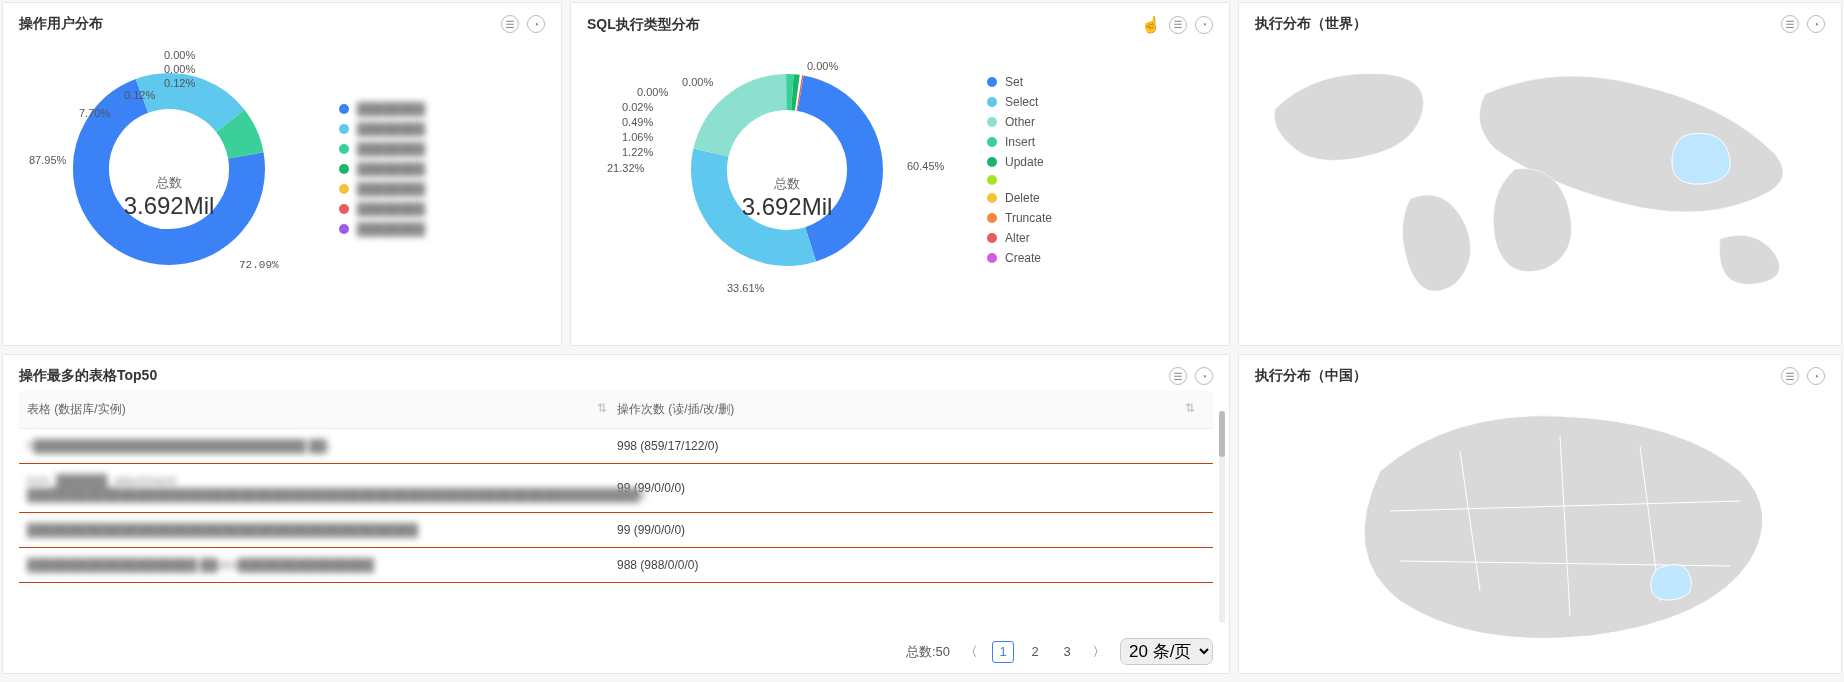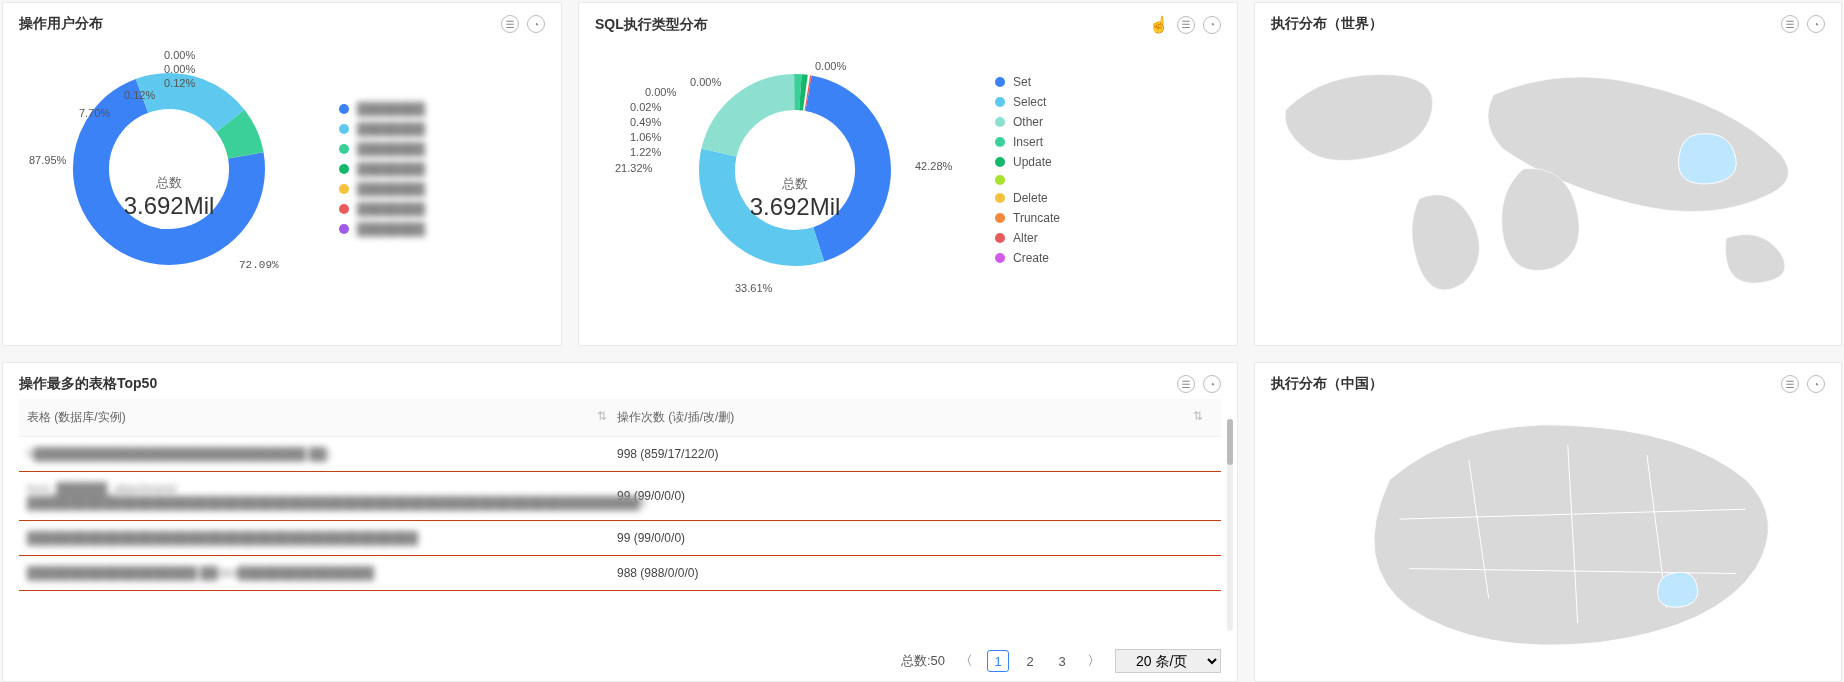--- a/index.html
+++ b/index.html
@@ -8,21 +8,21 @@
     background: #f7f7f7;
     font-size: 13px;
     color: #333;
     width: 1844px;
     padding: 2px;
   }
   .dashboard {
     display: grid;
     grid-template-columns: 560px 660px 1fr;
     grid-template-rows: 344px 320px;
-    gap: 16px;
+    gap: 8px;
   }
   .card {
     background: #fff;
     border: 1px solid #e8e8e8;
     border-radius: 2px;
     padding: 12px 16px;
     position: relative;
     overflow: hidden;
   }
   .card-header {
@@ -86,21 +86,21 @@
     display: flex; align-items: center; gap: 10px;
     font-size: 13px; color: #555;
   }
   .pager .pg {
     min-width: 22px; height: 22px;
     display:flex; align-items:center; justify-content:center;
     border-radius:3px; cursor:pointer;
   }
   .pager .pg.active { border:1px solid #3b82f6; color:#3b82f6; }
   .pager select {
-    border:1px solid #ccc; border-radius:0; padding:2px 16px; font-size:14px;
+    border:1px solid #ccc; border-radius:7px; padding:2px 4px; font-size:17px;
   }
   .map-placeholder {
     width:100%; height:260px;
     display:flex; align-items:center; justify-content:center;
   }
   .watermark {
     position:absolute; bottom:4px; right:8px;
     font-size:36px; color:rgba(0,0,0,0.04);
     font-weight:300; letter-spacing:2px;
     white-space: nowrap;
@@ -198,21 +198,21 @@
           <circle cx="120" cy="120" r="78" fill="none" stroke="#5ec8ee" stroke-width="36" stroke-dasharray="164 490" stroke-dashoffset="-207" transform="rotate(-80 120 120)"></circle>
           <circle cx="120" cy="120" r="78" fill="none" stroke="#8de0d0" stroke-width="36" stroke-dasharray="104 490" stroke-dashoffset="-371" transform="rotate(-80 120 120)"></circle>
           <circle cx="120" cy="120" r="78" fill="none" stroke="#3bcf9a" stroke-width="36" stroke-dasharray="6 490" stroke-dashoffset="-475" transform="rotate(-80 120 120)"></circle>
           <circle cx="120" cy="120" r="78" fill="none" stroke="#14b86a" stroke-width="36" stroke-dasharray="5 490" stroke-dashoffset="-481" transform="rotate(-80 120 120)"></circle>
           <circle cx="120" cy="120" r="78" fill="none" stroke="#e85c5c" stroke-width="36" stroke-dasharray="2 490" stroke-dashoffset="-488" transform="rotate(-80 120 120)"></circle>
         </svg>
         <div class="donut-center" style="left:200px;top:130px;">
           <div class="lbl">总数</div>
           <div class="val">3.692Mil</div>
         </div>
-        <div class="slice-label" style="left:320px;top:120px;">42.28%</div>
+        <div class="slice-label" style="left:320px;top:120px;">60.45%</div>
         <div class="slice-label" style="left:140px;top:242px;">33.61%</div>
         <div class="slice-label" style="left:20px; top:122px;">21.32%</div>
         <div class="slice-label" style="left:35px; top:106px;">1.22%</div>
         <div class="slice-label" style="left:35px; top:91px;">1.06%</div>
         <div class="slice-label" style="left:35px; top:76px;">0.49%</div>
         <div class="slice-label" style="left:35px; top:61px;">0.02%</div>
         <div class="slice-label" style="left:50px; top:46px;">0.00%</div>
         <div class="slice-label" style="left:95px; top:36px;">0.00%</div>
         <div class="slice-label" style="left:220px;top:20px;">0.00%</div>
       </div>

